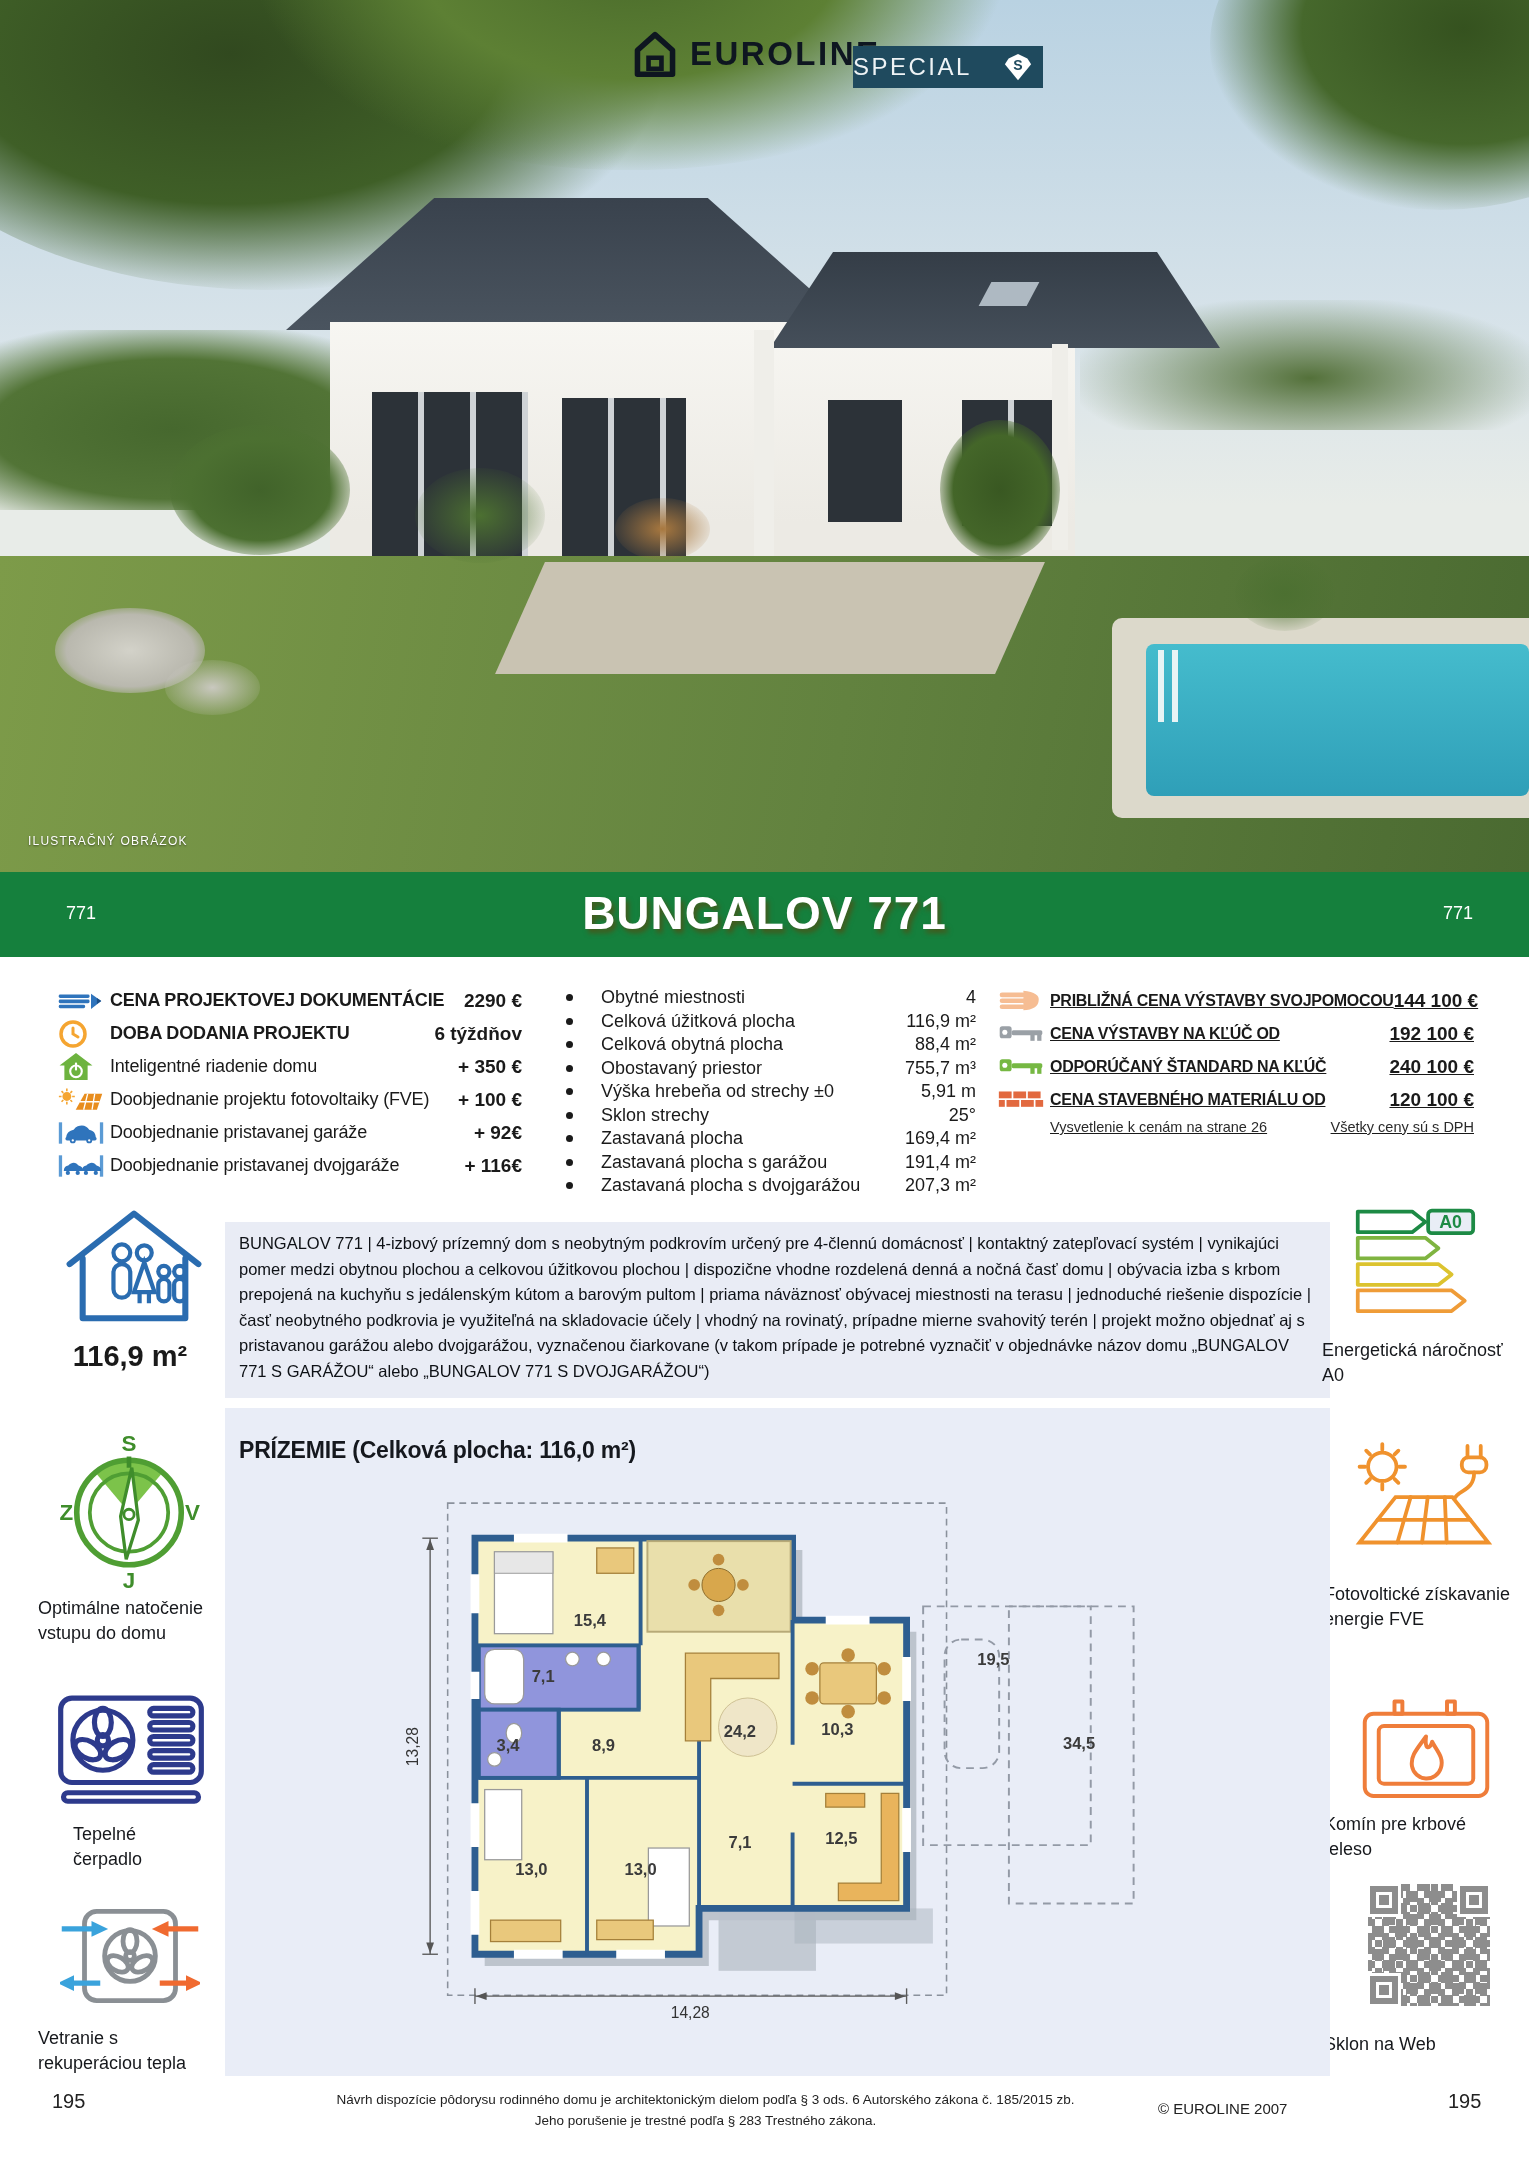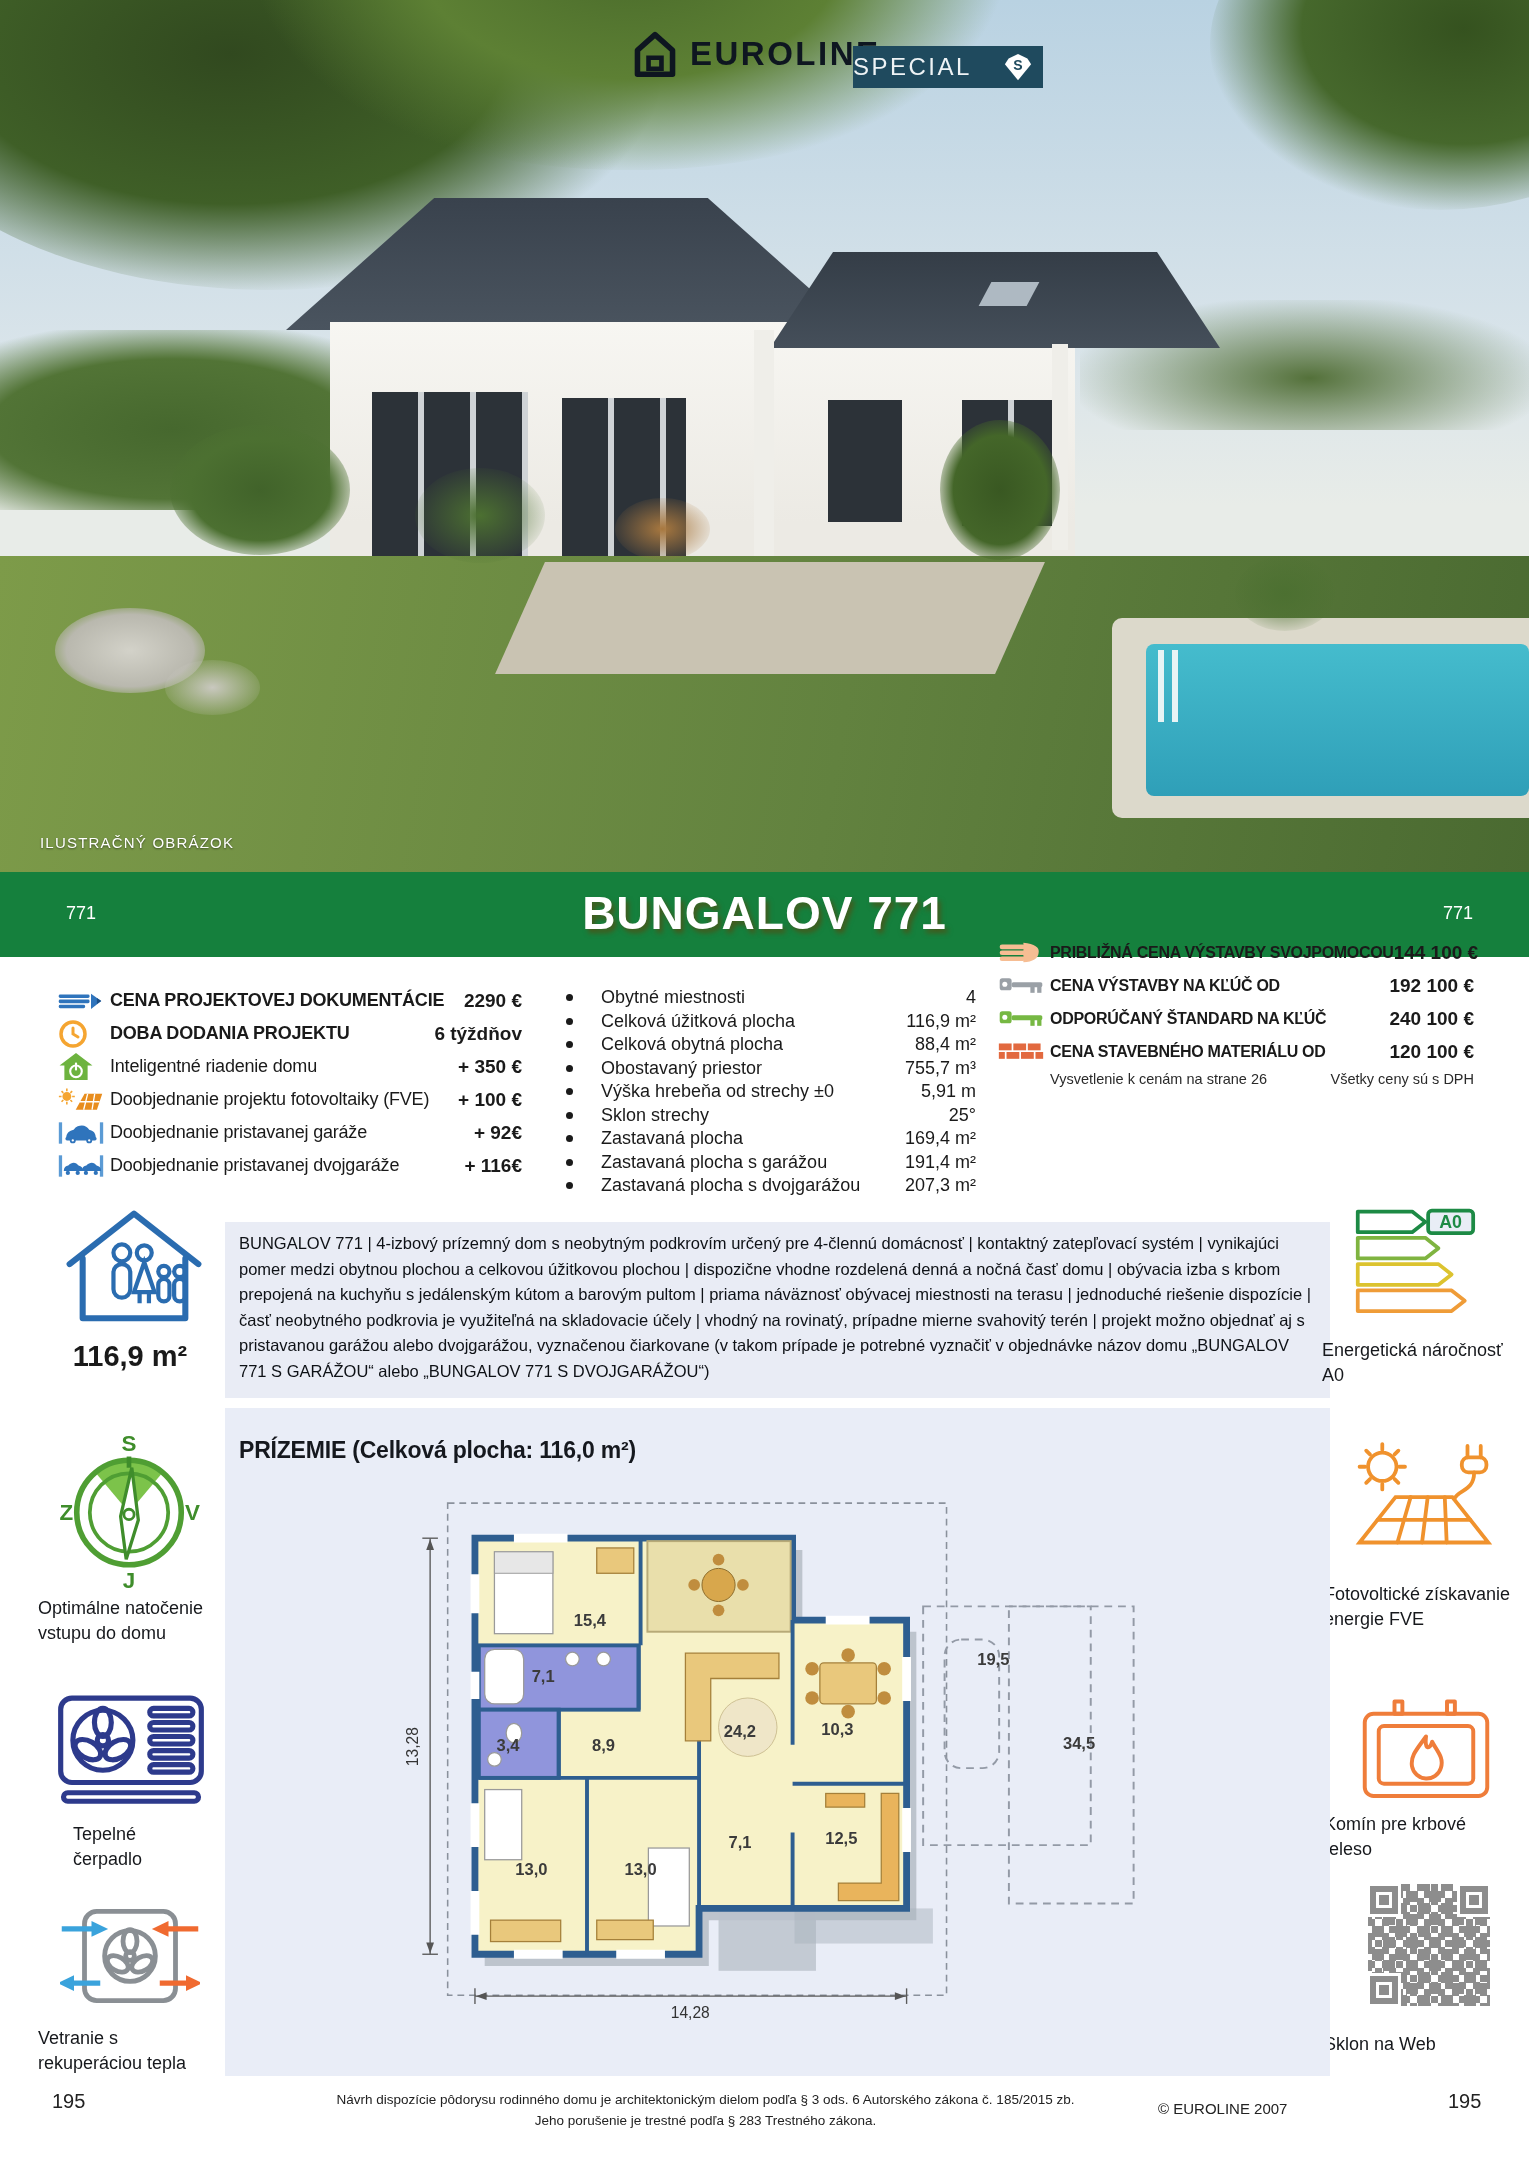--- a/index.html
+++ b/index.html
@@ -42,40 +42,40 @@
       background:linear-gradient(180deg,#45bccd,#2f9fb8);}
   .pstep1{left:1158px;top:650px;width:6px;height:72px;background:#e8f4f5;}
   .pstep2{left:1172px;top:650px;width:6px;height:72px;background:#e8f4f5;}
   .bush1{left:170px;top:425px;width:180px;height:130px;background:radial-gradient(ellipse,#41632a 0%,#4c7031 55%,rgba(80,110,50,0) 80%);border-radius:50%;}
   .bush2{left:415px;top:468px;width:130px;height:95px;background:radial-gradient(ellipse,#4c7031 0%,rgba(80,110,50,0) 78%);border-radius:50%;}
   .bush3{left:940px;top:420px;width:120px;height:140px;background:radial-gradient(ellipse,#395822 0%,#446629 55%,rgba(80,110,50,0) 80%);border-radius:50%;}
   .bush4{left:1235px;top:556px;width:100px;height:75px;background:radial-gradient(ellipse,#4c7031 0%,rgba(80,110,50,0) 78%);border-radius:50%;}
   .rock1{left:55px;top:608px;width:150px;height:85px;background:radial-gradient(ellipse,#d3d2c9 0%,#b9b8ae 60%,rgba(180,180,170,0) 85%);border-radius:50%;}
   .rock2{left:165px;top:660px;width:95px;height:55px;background:radial-gradient(ellipse,#c9c8bf 0%,rgba(180,180,170,0) 85%);border-radius:50%;}
   .patioset{left:615px;top:498px;width:95px;height:62px;background:radial-gradient(ellipse,#a8783f 0%,rgba(150,110,60,0) 80%);border-radius:50%;}
-  .photo-caption{left:40px;top:834px;color:#fff;font-size:15px;letter-spacing:1.2px;text-shadow:0 1px 2px rgba(0,0,0,.5);}
+  .photo-caption{left:28px;top:834px;color:#fff;font-size:12px;letter-spacing:1.2px;text-shadow:0 1px 2px rgba(0,0,0,.5);}
 
   .logo-row{left:630px;top:28px;height:52px;display:flex;align-items:center;}
   .brand{font-size:33px;font-weight:bold;letter-spacing:2.5px;color:#0e1620;margin-left:10px;}
   .special-box{position:absolute;left:853px;top:46px;width:190px;height:42px;background:#1f4a5e;
       display:flex;align-items:center;justify-content:space-between;padding:0 10px 0 0;box-sizing:border-box;}
   .special-label{color:#eef3f5;font-size:24px;letter-spacing:2.5px;}
 
   
   .banner{left:0;top:872px;width:1529px;height:85px;background:#15803d;}
   .banner h1{margin:0;position:absolute;left:0;right:0;top:14px;text-align:center;
       font-size:46px;font-weight:bold;color:#fff;letter-spacing:1px;
       text-shadow:3px 4px 5px rgba(110,55,0,.55);}
   .pn{position:absolute;top:31px;color:#fff;font-size:18px;}
   .pn.l{left:66px;} .pn.r{right:56px;}
 
   
   .colL{left:58px;top:984px;width:464px;}
   .colM{left:558px;top:986px;width:418px;}
-  .colR{left:998px;top:936px;width:476px;}
+  .colR{left:998px;top:984px;width:476px;text-decoration:underline;}
   .srow{display:flex;align-items:center;height:33px;white-space:nowrap;}
   .sic{width:52px;flex:0 0 52px;display:flex;justify-content:flex-start;align-items:center;}
   .slb{font-size:18px;letter-spacing:-0.2px;}
   .slb.b{font-weight:bold;}
   .svl{margin-left:auto;font-weight:bold;font-size:19px;}
   .mrow{display:flex;align-items:center;height:23.5px;white-space:nowrap;}
   .dot{width:7px;height:7px;border-radius:50%;background:#1a1a1a;margin:0 28px 0 8px;flex:0 0 7px;}
   .mlb{font-size:18px;}
   .mvl{margin-left:auto;font-size:18px;}
   .rlb{font-size:16px;font-weight:bold;letter-spacing:-0.3px;}

